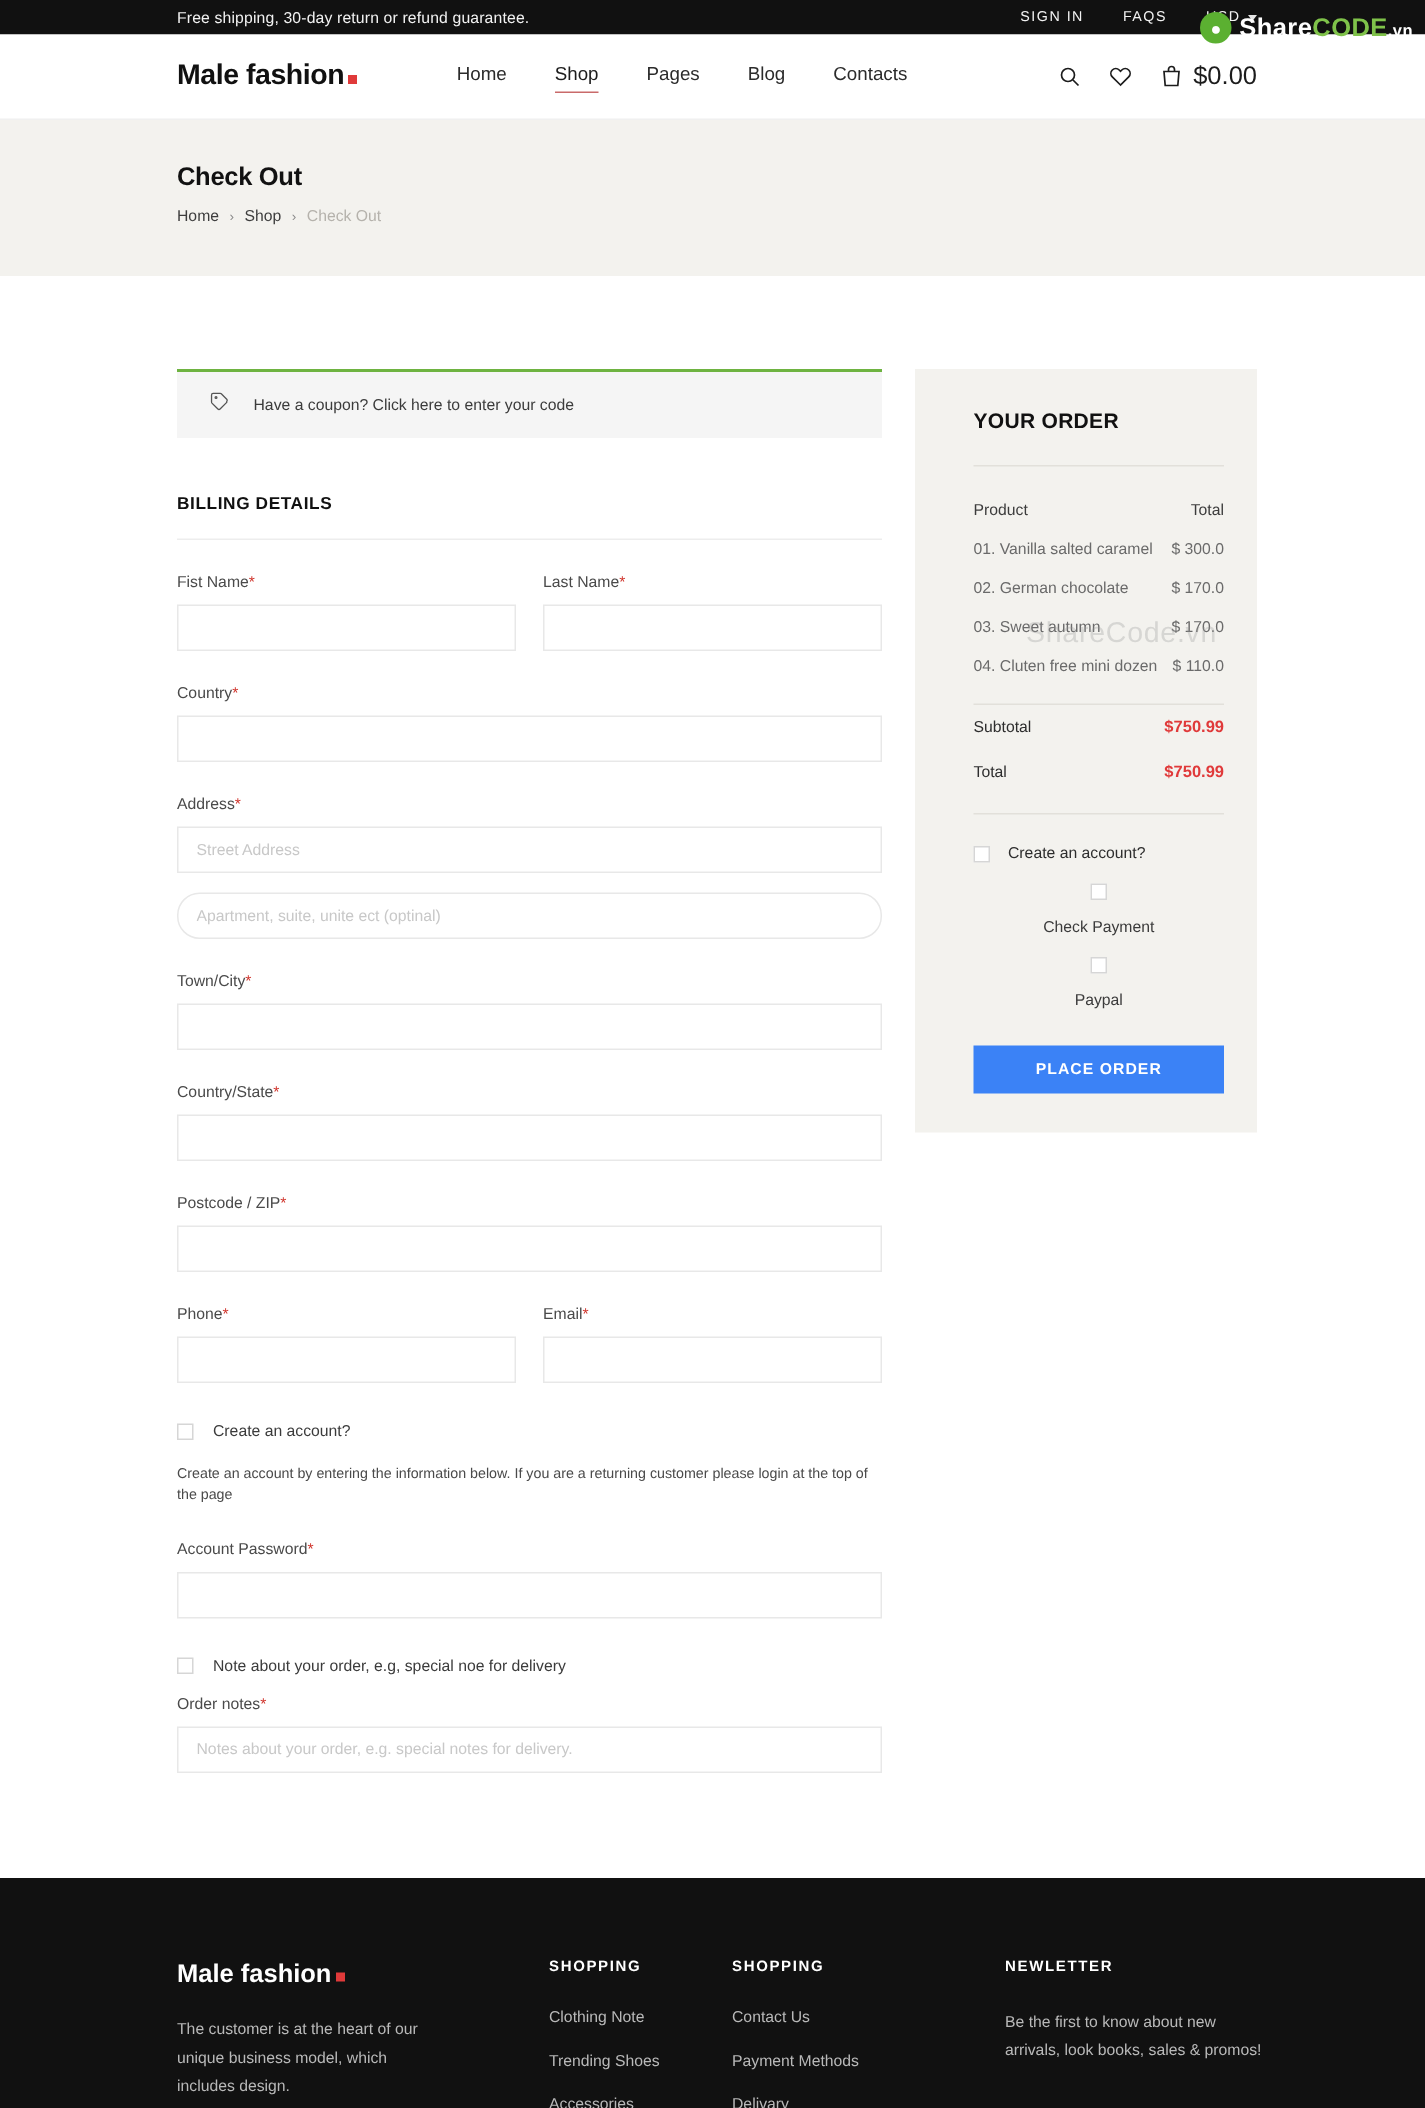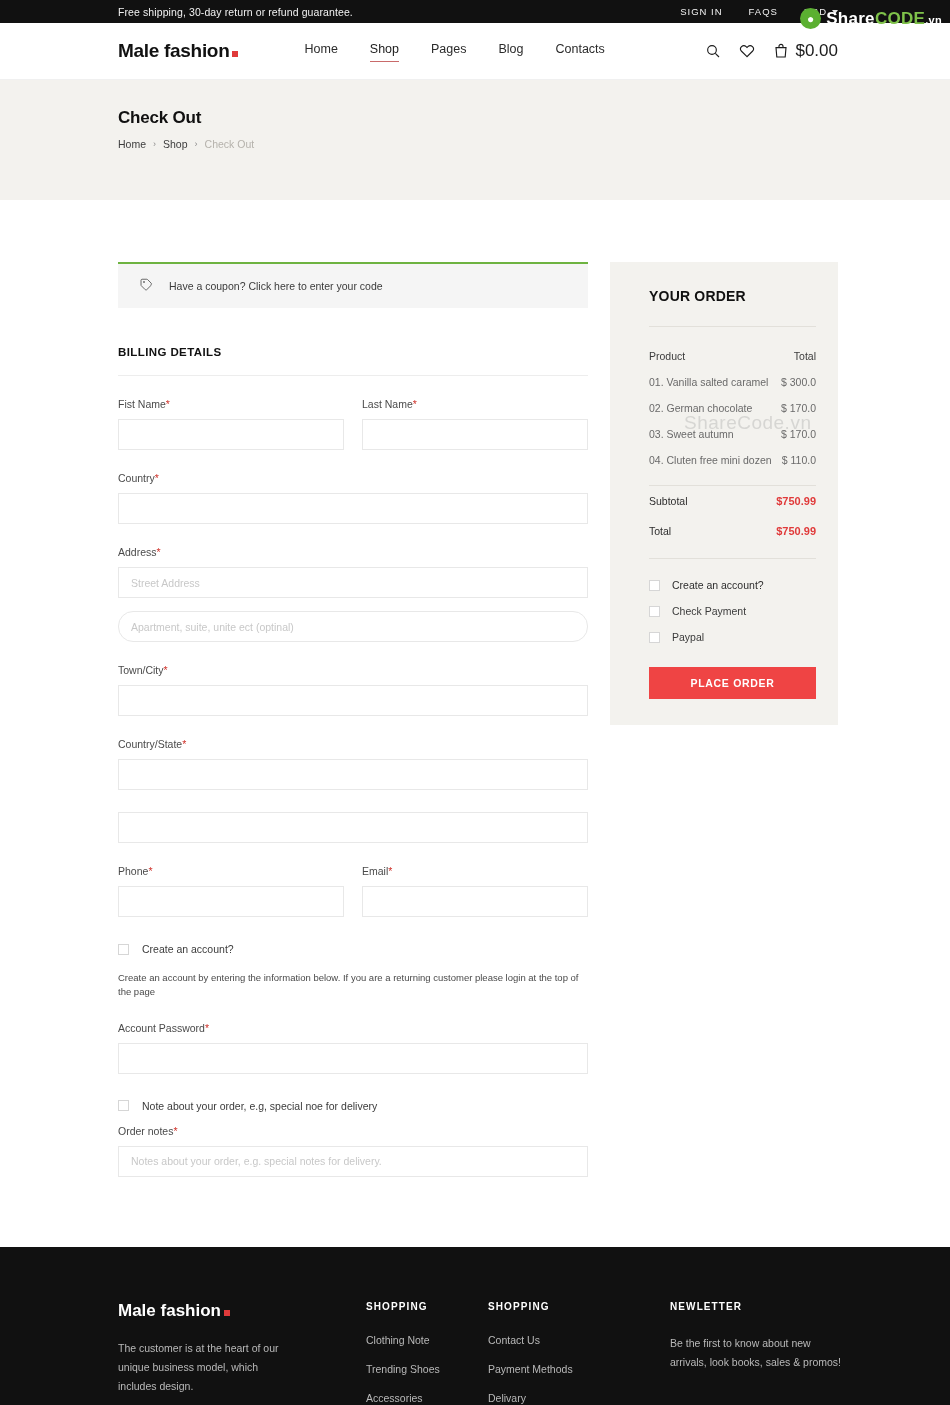--- a/index.html
+++ b/index.html
@@ -61,21 +61,21 @@
     height: 1.5px; background: #c96a6a;
   }
   .header-right { margin-left: auto; display: flex; align-items: center; gap: 18px; }
   .hicon { width: 16px; height: 16px; display: block; cursor: pointer; }
   .cart-group { display: flex; align-items: center; gap: 6px; cursor: pointer; }
   .cart-price { font-size: 17px; color: #1c1c1c; }
 
   
   .crumb-band {
     background: #f3f2ee;
-    padding: 28px 118px 50px 118px;
+    padding: 28px 118px 34px 118px;
     min-height: 78px;
   }
   .page-title { font-size: 17px; font-weight: 700; color: #111; letter-spacing: -.2px; }
   .crumbs { margin-top: 10px; display: flex; align-items: center; gap: 7px; font-size: 10.5px; }
   .crumb { color: #3d3d3d; cursor: pointer; }
   .crumb.current { color: #b5b2ac; cursor: default; }
   .crumb-sep { color: #8b8b8b; font-size: 9px; }
 
   
   .checkout {
@@ -148,24 +148,24 @@
   .otr.total-row { padding: 9px 0; }
   .otr.total-row .ot-name { color: #2d2d2d; }
   .otr.total-row .ot-val { color: #e03a3a; font-weight: 700; font-size: 11px; }
   .order-rule3 { border-bottom: 1px solid #e2e0da; margin-top: 12px; }
 
   .order-check { display: flex; align-items: center; gap: 12px; margin-top: 20px; cursor: pointer; }
   .order-check .check-label { color: #2d2d2d; }
   .order-lorem {
     font-size: 10px; color: #6a6a6a; line-height: 1.85; margin-top: 14px;
   }
-  .pay-opt { display: flex; align-items: center; gap: 12px; margin-top: 14px; cursor: pointer; }
+  .pay-opt { display: flex; align-items: center; gap: 12px; margin-top: 14px; cursor: pointer; flex-direction: column; }
   .place-order {
     display: block; width: 100%; margin-top: 24px;
-    background: #ef4444; color: #fff; border: none;
+    background: #3b82f6; color: #fff; border: none;
     height: 32px; font-size: 10.5px; font-weight: 700; letter-spacing: .7px;
     text-transform: uppercase; cursor: pointer;
     font-family: "Liberation Sans", sans-serif;
   }
 
   
   .footer { background: #111111; padding: 54px 112px 30px 118px; color: #d6d6d6; }
   .footer-cols { display: flex; }
   .fc-brand { width: 248px; flex: none; }
   .fc-1 { width: 122px; flex: none; }
@@ -310,20 +310,21 @@
         <label class="flabel"><span>Town/City</span><span class="req">*</span></label>
         <input class="finput" type="text" placeholder="" style="">
       </div>
 
       <div class="fgroup">
         <label class="flabel"><span>Country/State</span><span class="req">*</span></label>
         <input class="finput" type="text" placeholder="" style="">
       </div>
 
       <div class="fgroup">
+        <label class="flabel"><span>Postcode / ZIP</span><span class="req">*</span></label>
         <input class="finput" type="text" placeholder="" style="">
       </div>
 
       <div class="frow">
         <div class="fgroup">
           <label class="flabel"><span>Phone</span><span class="req">*</span></label>
           <input class="finput" type="text" placeholder="" style="">
         </div>
         <div class="fgroup">
           <label class="flabel"><span>Email</span><span class="req">*</span></label>

